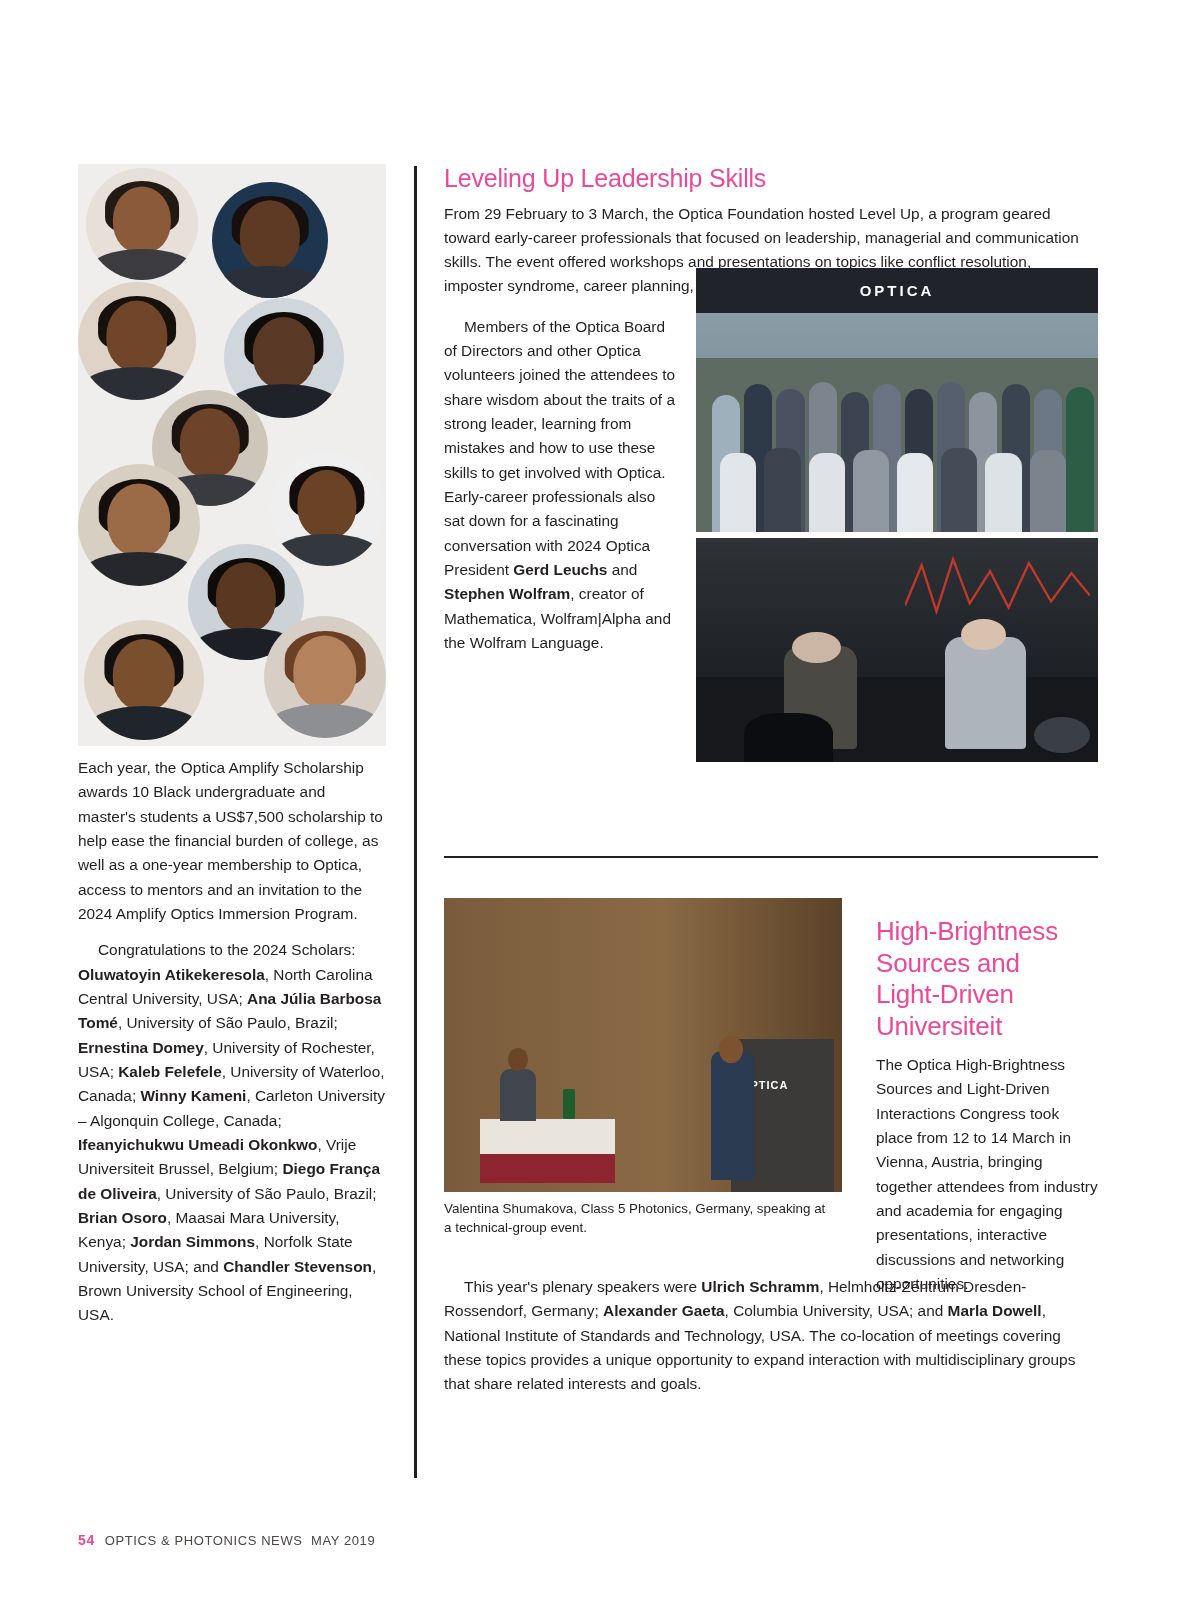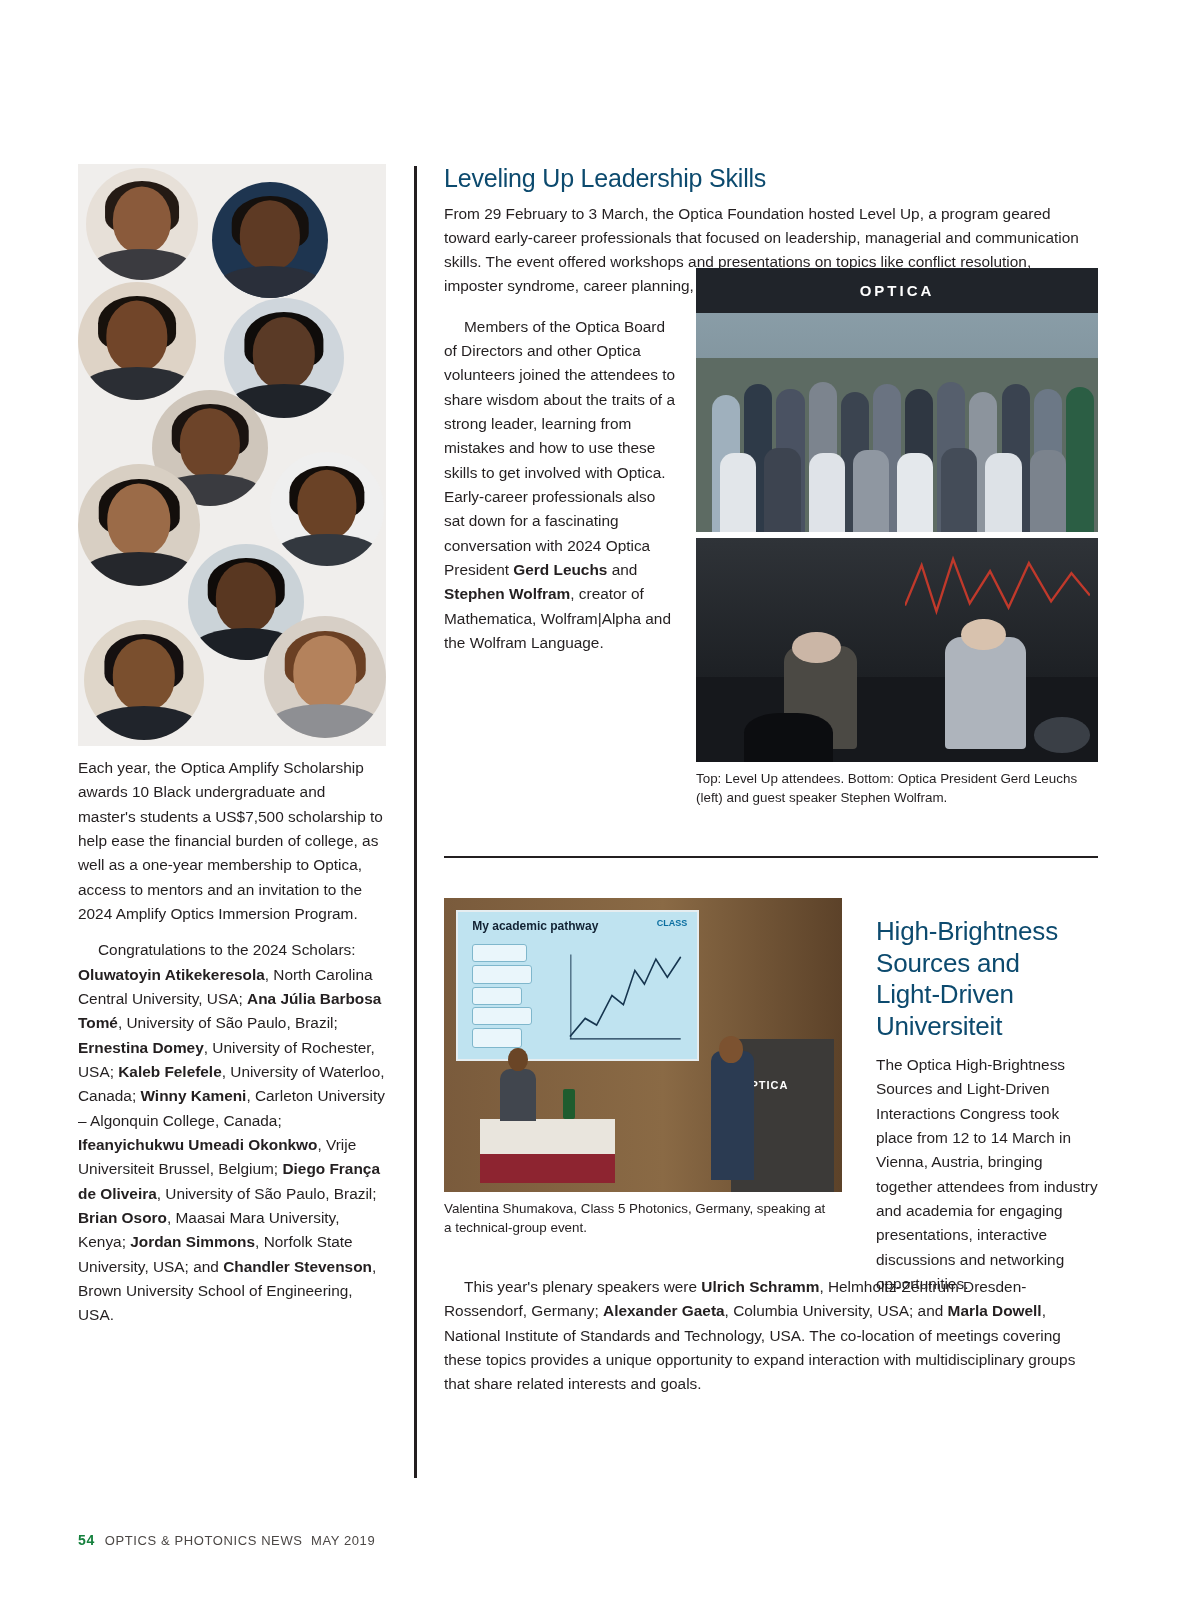--- a/index.html
+++ b/index.html
@@ -86,21 +86,21 @@
     top: 268px;
     width: 402px;
   }
 
   
   h2.section {
     font-size: 25px;
     font-weight: 400;
     line-height: 1.18;
     margin: 0 0 8px 0;
-    color: #0c4a6e;
+    color: #ec4899;
     letter-spacing: -0.2px;
   }
   h2.big {
     font-size: 26px;
     line-height: 1.22;
   }
   p.body {
     font-size: 15.4px;
     line-height: 1.58;
     margin: 0;
@@ -254,21 +254,21 @@
   .footer {
     position: absolute;
     left: 78px;
     bottom: 58px;
     font-size: 13px;
     letter-spacing: 0.6px;
     color: #4b4745;
   }
   .footer .pg {
     font-weight: 700;
-    color: #15803d;
+    color: #ec4899;
     margin-right: 10px;
     font-size: 14px;
   }
 </style>
 </head>
 <body>
 
 <div class="page">
 
 
@@ -413,41 +413,26 @@
         <polyline points="0,60 18,20 34,66 52,14 70,58 92,26 112,62 134,18 158,56 180,28 200,50" fill="none" stroke="#c0392b" stroke-width="2.5"></polyline>
       </svg>
       <div class="chairman" style="left:22%; width:18%; height:46%; background:#4b4944;"></div>
       <div style="position:absolute; left:24%; bottom:44%; width:12%; height:14%; border-radius:50%; background:#cbb6a6;"></div>
       <div class="chairman" style="left:62%; width:20%; height:50%; background:#aeb4bc;"></div>
       <div style="position:absolute; left:66%; bottom:50%; width:11%; height:14%; border-radius:50%; background:#d8c2ae;"></div>
       <div style="position:absolute; left:12%; bottom:0; width:22%; height:22%; border-radius:40% 40% 0 0; background:#0c0d10;"></div>
       <div style="position:absolute; right:2%; bottom:4%; width:14%; height:16%; border-radius:50%; background:#3a3f46;"></div>
     </div>
 
-    <p class="cap" style="width:392px;">Top: Level Up attendees. Bottom: Optica President Gerd Leuchs (left) and guest speaker Stephen Wolfram.</p>
   </div>
 
   <div style="position:absolute; left:444px; top:898px; width:398px;">
     <div class="imgbox" style="width:398px; height:294px;">
       <div class="pres-wall"></div>
       <div style="position:absolute; left:0; top:0; width:100%; height:100%; background:linear-gradient(90deg,#7a5b3c 0%, #8a6a45 55%, #5c4229 100%);"></div>
-      <div class="screen">
-        <div class="stitle">My academic pathway</div>
-        <div style="position:absolute; right:4%; top:4%; font-size:9px; color:#0a6ea0; font-weight:700;">CLASS</div>
-        <div class="blk" style="left:6%; top:22%; width:22%; height:11%;"></div>
-        <div class="blk" style="left:6%; top:36%; width:24%; height:12%;"></div>
-        <div class="blk" style="left:6%; top:51%; width:20%; height:11%;"></div>
-        <div class="blk" style="left:6%; top:65%; width:24%; height:11%;"></div>
-        <div class="blk" style="left:6%; top:79%; width:20%; height:12%;"></div>
-        <svg class="mountain" viewBox="0 0 120 80" preserveAspectRatio="none">
-          <polyline points="2,76 18,60 30,66 46,40 58,48 70,18 80,30 92,8 104,24 118,6" fill="none" stroke="#16354f" stroke-width="1.6"></polyline>
-          <line x1="2" y1="78" x2="118" y2="78" stroke="#16354f" stroke-width="1"></line>
-          <line x1="3" y1="78" x2="3" y2="4" stroke="#16354f" stroke-width="1"></line>
-        </svg>
-      </div>
       <div class="podium">
         <div class="lg">OPTICA</div>
       </div>
       <div style="position:absolute; right:22%; bottom:4%; width:11%; height:44%; background:#2b3b52; border-radius:10px 10px 0 0;"></div>
       <div style="position:absolute; right:25%; bottom:44%; width:6%; height:9%; border-radius:50%; background:#7c5230;"></div>
       <div class="table"></div>
       <div class="tablecloth"></div>
       <div style="position:absolute; left:14%; bottom:24%; width:9%; height:18%; background:#41464e; border-radius:10px 10px 0 0;"></div>
       <div style="position:absolute; left:16%; bottom:41%; width:5%; height:8%; border-radius:50%; background:#6a4526;"></div>
       <div style="position:absolute; left:30%; bottom:25%; width:3%; height:10%; background:#1f5c2e; border-radius:2px;"></div>

